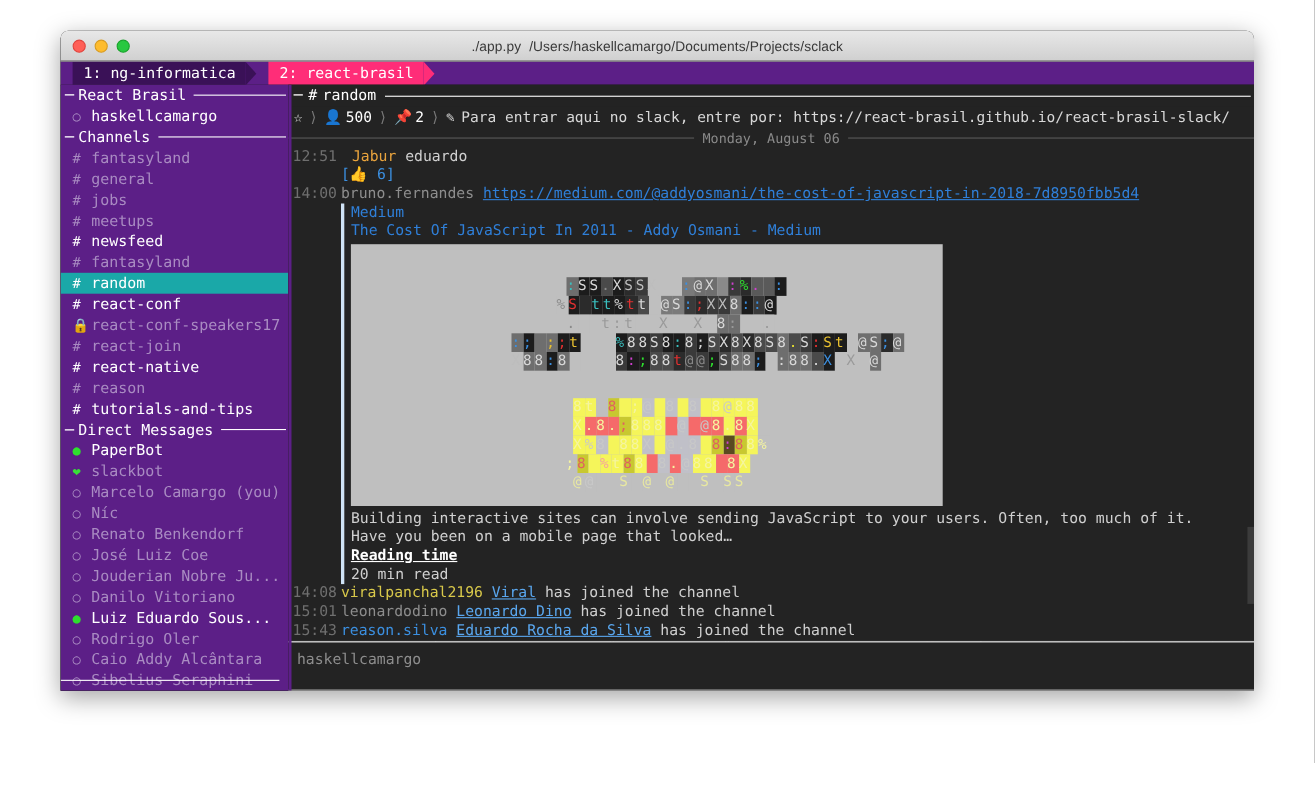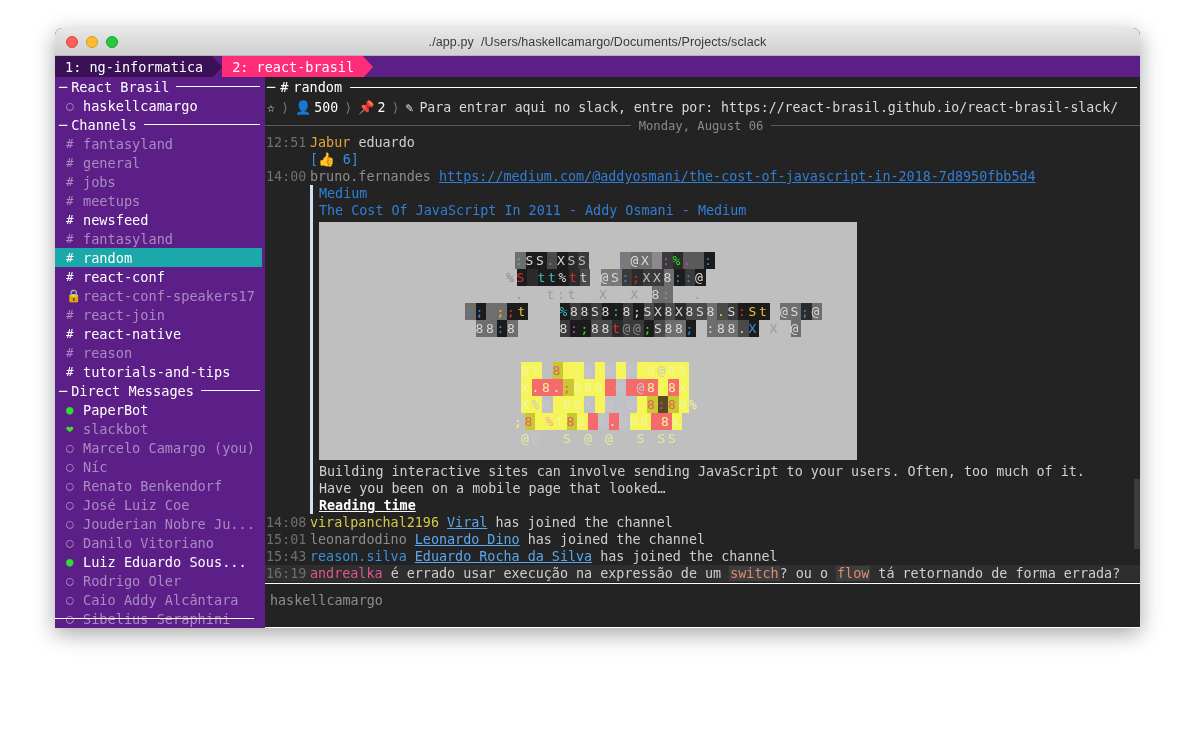--- a/index.html
+++ b/index.html
@@ -27,21 +27,21 @@
   .dot.green{background:#28c840;border:1px solid #1aa32c;box-sizing:border-box;}
   .title-text{
     width:100%;text-align:center;
     font-family:"Liberation Sans",sans-serif;
     font-size:12.5px;color:#3a3a3a;letter-spacing:.1px;
     white-space:pre;
   }
 
   
   .tmuxbar{height:22px;background:#5c1f87;display:flex;align-items:stretch;font-size:13.5px;}
-  .tmux-tab{display:flex;align-items:center;padding:0 9px 0 10px;color:#ffffff;white-space:pre;}
+  .tmux-tab{display:flex;align-items:center;padding:0 9px 0 10px;color:#ffffff;white-space:pre;margin-left:11px;}
   .tmux-tab.inactive{background:#3a1157;}
   .tmux-tab.active{background:#ff2d78;color:#ffffff;}
   .tab-arrow{width:0;height:0;border-style:solid;border-width:11px 0 11px 10px;}
   .arrow-inactive{border-color:transparent transparent transparent #3a1157;}
   .arrow-active{border-color:transparent transparent transparent #ff2d78;}
 
   
   .appbody{position:absolute;left:0;top:49px;width:1085px;height:551px;background:#1c1c1c;display:flex;}
 
   
@@ -73,21 +73,21 @@
   .topic .star{color:#ffffff;}
   .topic .cnt{color:#ffffff;}
   .datebar{display:flex;align-items:center;height:17px;color:#8a8a8a;font-size:12.2px;}
   .datebar .rule{flex:1;height:1px;background:#5a5a5a;}
   .datebar .lbl{padding:0 8px;white-space:nowrap;}
 
   .msglist{position:absolute;left:0;right:0;top:57px;bottom:44px;overflow:hidden;}
   .msg{display:flex;font-size:13.4px;line-height:17px;color:#cfcfcf;padding-left:4px;white-space:pre;}
   .ts{width:44px;flex:none;color:#6f6f6f;text-align:left;}
   .body{flex:1;white-space:pre-wrap;}
-  .u-orange{color:#e8a33d;}
+  .u-orange{color:#e8a33d;margin-left:10px;}
   .u-gray{color:#8d8d8d;}
   .u-blue{color:#3b8fe0;}
   .u-pink{color:#e0568f;}
   .u-yellow{color:#d8c84a;}
   .lnk{color:#2f7fd8;text-decoration:underline;}
   .lnk-u{color:#5aa7ef;text-decoration:underline;}
   .reaction{color:#3b8fe0;}
   .att-wrap{display:flex;padding-left:48px;}
   .att-bar{width:3px;background:#cfe2f5;flex:none;margin-right:6px;}
   .att-body{flex:1;}
@@ -327,20 +327,21 @@
                   <div class="ascii" style="left: 202px; top: 140px;"><span style="color: rgb(245, 245, 160); background: rgb(245, 245, 90); display: inline-block; width: 10.5px;">8</span><span style="color: rgb(245, 245, 160); background: rgb(245, 245, 90); display: inline-block; width: 10.5px;">t</span><span style="color: rgb(0, 0, 0); background: rgb(191, 191, 191); display: inline-block; width: 10.5px;"> </span><span style="color: rgb(224, 96, 96); background: rgb(200, 200, 48); display: inline-block; width: 10.5px;">8</span><span style="color: rgb(0, 0, 0); background: rgb(245, 245, 90); display: inline-block; width: 10.5px;"> </span><span style="color: rgb(245, 245, 160); background: rgb(245, 245, 90); display: inline-block; width: 10.5px;">;</span><span style="color: rgb(200, 200, 200); background: rgb(192, 192, 200); display: inline-block; width: 10.5px;">@</span><span style="color: rgb(0, 0, 0); background: rgb(245, 245, 90); display: inline-block; width: 10.5px;"> </span><span style="color: rgb(200, 200, 200); background: rgb(192, 192, 200); display: inline-block; width: 10.5px;">8</span><span style="color: rgb(0, 0, 0); background: rgb(245, 245, 90); display: inline-block; width: 10.5px;"> </span><span style="color: rgb(200, 200, 200); background: rgb(192, 192, 200); display: inline-block; width: 10.5px;">8</span><span style="color: rgb(0, 0, 0); background: rgb(245, 245, 90); display: inline-block; width: 10.5px;"> </span><span style="color: rgb(245, 245, 160); background: rgb(245, 245, 90); display: inline-block; width: 10.5px;">8</span><span style="color: rgb(200, 200, 200); background: rgb(245, 245, 90); display: inline-block; width: 10.5px;">@</span><span style="color: rgb(245, 245, 160); background: rgb(245, 245, 90); display: inline-block; width: 10.5px;">8</span><span style="color: rgb(245, 245, 160); background: rgb(245, 245, 90); display: inline-block; width: 10.5px;">8</span></div>
                   <div class="ascii" style="left: 202px; top: 157px;"><span style="color: rgb(245, 245, 160); background: rgb(245, 245, 90); display: inline-block; width: 10.5px;">X</span><span style="color: rgb(245, 245, 160); background: rgb(245, 106, 106); display: inline-block; width: 10.5px;">.</span><span style="color: rgb(245, 245, 160); background: rgb(245, 106, 106); display: inline-block; width: 10.5px;">8</span><span style="color: rgb(245, 245, 160); background: rgb(245, 106, 106); display: inline-block; width: 10.5px;">.</span><span style="color: rgb(224, 96, 96); background: rgb(200, 200, 48); display: inline-block; width: 10.5px;">;</span><span style="color: rgb(245, 245, 160); background: rgb(245, 245, 90); display: inline-block; width: 10.5px;">8</span><span style="color: rgb(245, 245, 160); background: rgb(245, 245, 90); display: inline-block; width: 10.5px;">8</span><span style="color: rgb(245, 245, 160); background: rgb(245, 245, 90); display: inline-block; width: 10.5px;">8</span><span style="color: rgb(0, 0, 0); background: rgb(245, 106, 106); display: inline-block; width: 10.5px;"> </span><span style="color: rgb(200, 200, 200); background: rgb(192, 192, 200); display: inline-block; width: 10.5px;">@</span><span style="color: rgb(0, 0, 0); background: rgb(245, 106, 106); display: inline-block; width: 10.5px;"> </span><span style="color: rgb(200, 200, 200); background: rgb(245, 106, 106); display: inline-block; width: 10.5px;">@</span><span style="color: rgb(245, 245, 160); background: rgb(245, 106, 106); display: inline-block; width: 10.5px;">8</span><span style="color: rgb(245, 245, 160); background: rgb(245, 245, 90); display: inline-block; width: 10.5px;">.</span><span style="color: rgb(245, 245, 160); background: rgb(245, 106, 106); display: inline-block; width: 10.5px;">8</span><span style="color: rgb(245, 245, 160); background: rgb(245, 245, 90); display: inline-block; width: 10.5px;">X</span></div>
                   <div class="ascii" style="left: 202px; top: 174px;"><span style="color: rgb(245, 245, 160); background: rgb(245, 245, 90); display: inline-block; width: 10.5px;">X</span><span style="color: rgb(200, 200, 200); background: rgb(245, 245, 90); display: inline-block; width: 10.5px;">%</span><span style="color: rgb(200, 200, 200); background: rgb(192, 192, 200); display: inline-block; width: 10.5px;">8</span><span style="color: rgb(0, 0, 0); background: rgb(245, 245, 90); display: inline-block; width: 10.5px;"> </span><span style="color: rgb(245, 245, 160); background: rgb(245, 245, 90); display: inline-block; width: 10.5px;">8</span><span style="color: rgb(245, 245, 160); background: rgb(245, 245, 90); display: inline-block; width: 10.5px;">8</span><span style="color: rgb(200, 200, 200); background: rgb(192, 192, 200); display: inline-block; width: 10.5px;">X</span><span style="color: rgb(0, 0, 0); background: rgb(245, 245, 90); display: inline-block; width: 10.5px;"> </span><span style="color: rgb(200, 200, 200); background: rgb(192, 192, 200); display: inline-block; width: 10.5px;">@</span><span style="color: rgb(200, 200, 200); background: rgb(192, 192, 200); display: inline-block; width: 10.5px;">.</span><span style="color: rgb(200, 200, 200); background: rgb(192, 192, 200); display: inline-block; width: 10.5px;">8</span><span style="color: rgb(0, 0, 0); background: rgb(245, 245, 90); display: inline-block; width: 10.5px;"> </span><span style="color: rgb(224, 96, 96); background: rgb(200, 200, 48); display: inline-block; width: 10.5px;">8</span><span style="color: rgb(208, 64, 208); background: rgb(90, 74, 32); display: inline-block; width: 10.5px;">:</span><span style="color: rgb(224, 96, 96); background: rgb(200, 200, 48); display: inline-block; width: 10.5px;">8</span><span style="color: rgb(245, 245, 160); background: rgb(245, 245, 90); display: inline-block; width: 10.5px;">8</span><span style="color: rgb(245, 245, 160); background: rgb(191, 191, 191); display: inline-block; width: 10.5px;">%</span></div>
                   <div class="ascii" style="left: 195px; top: 191px;"><span style="color: rgb(245, 245, 160); background: rgb(191, 191, 191); display: inline-block; width: 10.5px;">;</span><span style="color: rgb(224, 96, 96); background: rgb(200, 200, 48); display: inline-block; width: 10.5px;">8</span><span style="color: rgb(0, 0, 0); background: rgb(245, 245, 90); display: inline-block; width: 10.5px;"> </span><span style="color: rgb(245, 160, 160); background: rgb(245, 245, 90); display: inline-block; width: 10.5px;">%</span><span style="color: rgb(245, 245, 160); background: rgb(245, 245, 90); display: inline-block; width: 10.5px;">t</span><span style="color: rgb(224, 96, 96); background: rgb(200, 200, 48); display: inline-block; width: 10.5px;">8</span><span style="color: rgb(245, 245, 160); background: rgb(245, 245, 90); display: inline-block; width: 10.5px;">8</span><span style="color: rgb(0, 0, 0); background: rgb(245, 106, 106); display: inline-block; width: 10.5px;"> </span><span style="color: rgb(200, 200, 200); background: rgb(192, 192, 200); display: inline-block; width: 10.5px;">8</span><span style="color: rgb(245, 245, 160); background: rgb(245, 106, 106); display: inline-block; width: 10.5px;">.</span><span style="color: rgb(200, 200, 200); background: rgb(192, 192, 200); display: inline-block; width: 10.5px;">@</span><span style="color: rgb(245, 245, 160); background: rgb(245, 245, 90); display: inline-block; width: 10.5px;">8</span><span style="color: rgb(245, 245, 160); background: rgb(245, 245, 90); display: inline-block; width: 10.5px;">8</span><span style="color: rgb(0, 0, 0); background: rgb(245, 106, 106); display: inline-block; width: 10.5px;"> </span><span style="color: rgb(245, 245, 160); background: rgb(245, 106, 106); display: inline-block; width: 10.5px;">8</span><span style="color: rgb(245, 245, 160); background: rgb(245, 245, 90); display: inline-block; width: 10.5px;">X</span></div>
                   <div class="ascii" style="left: 202px; top: 208px;"><span style="color: rgb(232, 232, 160); background: rgb(191, 191, 191); display: inline-block; width: 10.5px;">@</span><span style="color: rgb(200, 200, 200); background: rgb(191, 191, 191); display: inline-block; width: 10.5px;">@</span><span style="color: rgb(0, 0, 0); background: rgb(191, 191, 191); display: inline-block; width: 10.5px;"> </span><span style="color: rgb(0, 0, 0); background: rgb(191, 191, 191); display: inline-block; width: 10.5px;"> </span><span style="color: rgb(232, 232, 160); background: rgb(191, 191, 191); display: inline-block; width: 10.5px;">S</span><span style="color: rgb(0, 0, 0); background: rgb(191, 191, 191); display: inline-block; width: 10.5px;"> </span><span style="color: rgb(232, 232, 160); background: rgb(191, 191, 191); display: inline-block; width: 10.5px;">@</span><span style="color: rgb(0, 0, 0); background: rgb(191, 191, 191); display: inline-block; width: 10.5px;"> </span><span style="color: rgb(232, 232, 160); background: rgb(191, 191, 191); display: inline-block; width: 10.5px;">@</span><span style="color: rgb(0, 0, 0); background: rgb(191, 191, 191); display: inline-block; width: 10.5px;"> </span><span style="color: rgb(0, 0, 0); background: rgb(191, 191, 191); display: inline-block; width: 10.5px;"> </span><span style="color: rgb(232, 232, 160); background: rgb(191, 191, 191); display: inline-block; width: 10.5px;">S</span><span style="color: rgb(0, 0, 0); background: rgb(191, 191, 191); display: inline-block; width: 10.5px;"> </span><span style="color: rgb(232, 232, 160); background: rgb(191, 191, 191); display: inline-block; width: 10.5px;">S</span><span style="color: rgb(232, 232, 160); background: rgb(191, 191, 191); display: inline-block; width: 10.5px;">S</span></div>
                 </div>
             </div>
 
             <div class="att-txt">Building interactive sites can involve sending JavaScript to your users. Often, too much of it. Have you been on a mobile page that looked…</div>
             <div class="att-field">Reading time</div>
+            <div class="att-val">20 min read</div>
           </div>
         </div>
 
         <div class="msg">
           <span class="ts">14:08</span>
           <span class="body"><span class="u-yellow">viralpanchal2196</span> <span class="lnk-u">Viral</span><span> has joined the channel</span></span>
         </div>
         <div class="msg">
           <span class="ts">15:01</span>
           <span class="body"><span class="u-gray">leonardodino</span> <span class="lnk-u">Leonardo Dino</span><span> has joined the channel</span></span>

